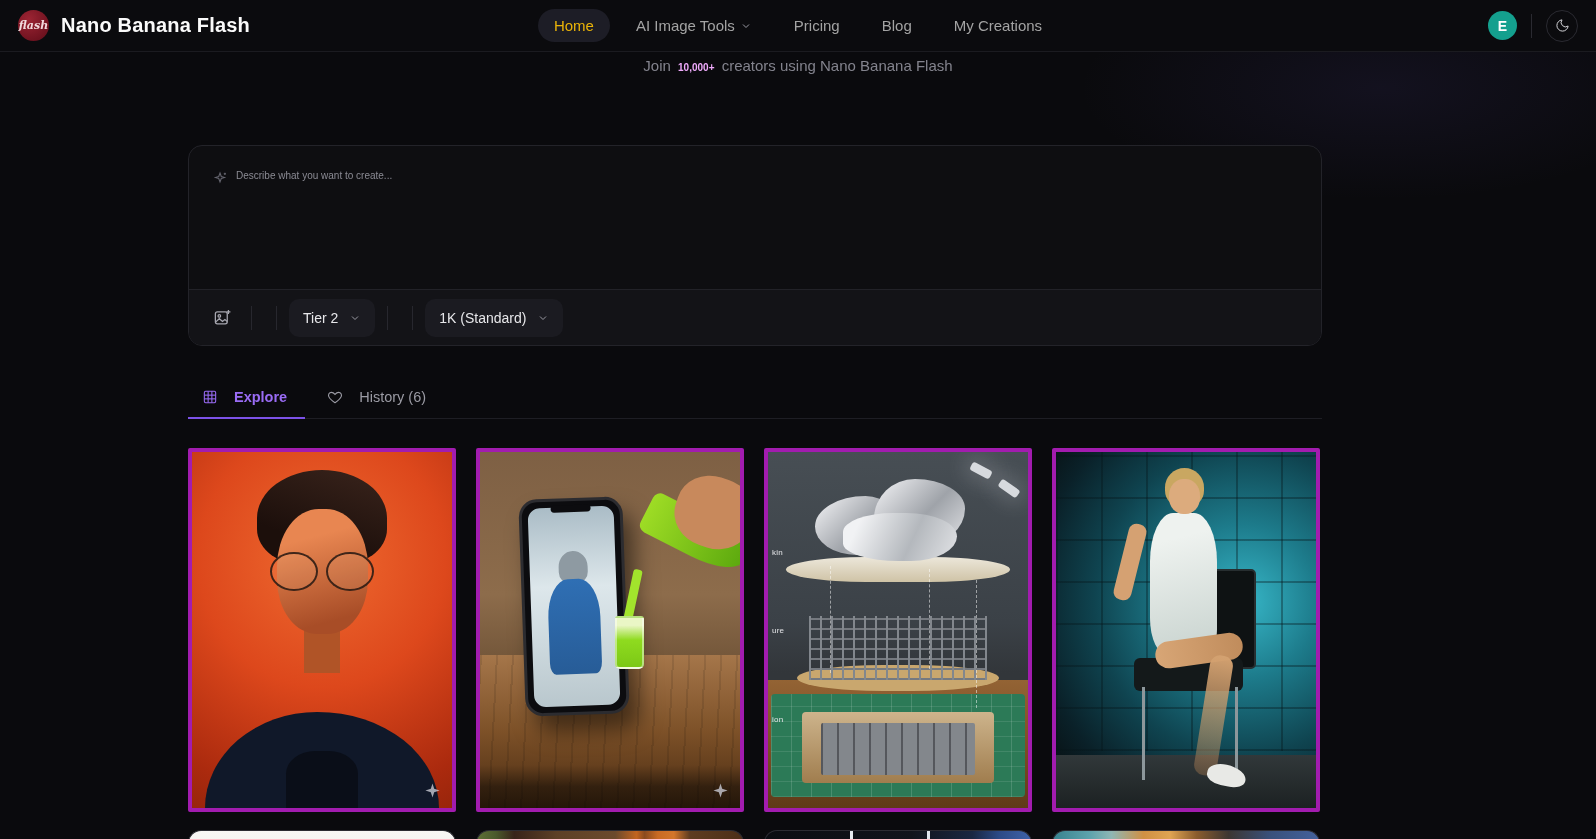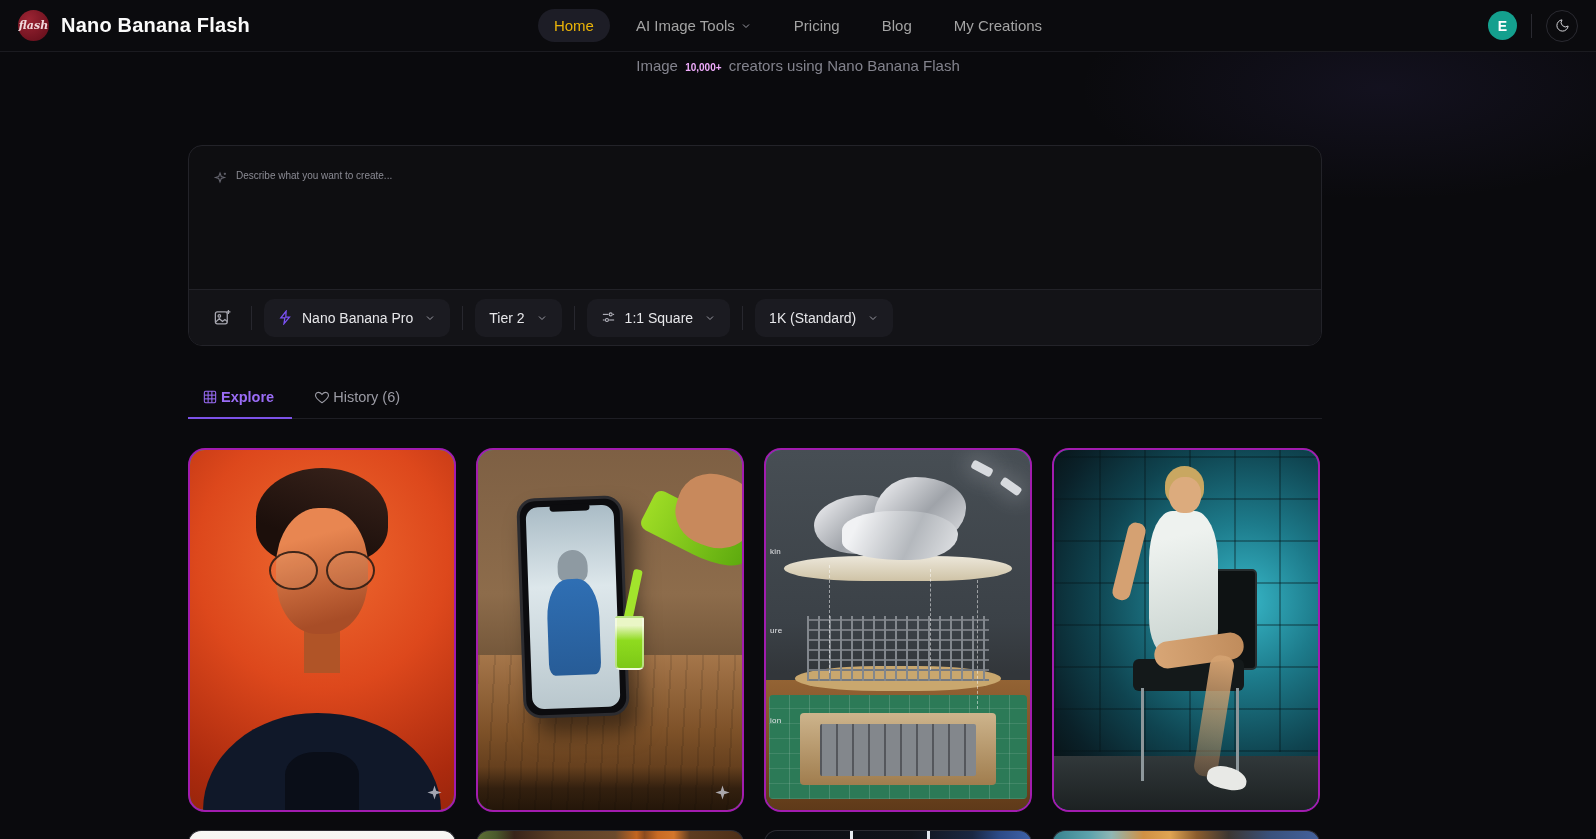--- a/index.html
+++ b/index.html
@@ -52,31 +52,31 @@
   .pill svg.zap { width:15px; height:15px; stroke:#7c52f5; stroke-width:2; fill:none; }
   .pill svg.sliders { width:15px; height:15px; stroke:#b9b9c2; stroke-width:1.7; fill:none; }
   .pill .chev { margin-left:2px; }
   .bar-spacer { flex:1; }
   .generate-btn { display:flex; align-items:center; gap:10px; height:38px; padding:0 20px; border:none; border-radius:10px;
     background:#8152f3; color:#fff; font-size:14.5px; font-family:"Liberation Sans",sans-serif; cursor:pointer; }
   .generate-btn svg { width:15px; height:15px; stroke:#fff; stroke-width:2; fill:none; }
 
   
   .tabs { display:flex; align-items:flex-end; gap:8px; margin-top:33px; border-bottom:1px solid #1e1e24; }
-  .tab { position:relative; display:flex; align-items:center; gap:3px; padding:10px 18px 13px 14px; font-size:14.5px; color:#9b9ba4; cursor:pointer; }
+  .tab { position:relative; display:flex; align-items:center; gap:16px; padding:10px 18px 13px 14px; font-size:14.5px; color:#9b9ba4; cursor:pointer; }
   .tab svg { width:16px; height:16px; }
   .tab.active { color:#9a6cf5; font-weight:bold; }
   .tab.active::after { content:""; position:absolute; left:0; right:0; bottom:-1px; height:2px; background:#7c52e8; }
   .grid-ico { stroke:#9a6cf5; stroke-width:1.6; fill:none; }
   .heart-ico { stroke:#9b9ba4; stroke-width:1.7; fill:none; }
 
   
   .gallery { display:grid; grid-template-columns:repeat(4,268px); gap:18px 20px; margin-top:29px; }
-  .card { position:relative; width:268px; height:364px; border-radius:17px; overflow:hidden;
-    border:2px solid #a21caf; cursor:pointer; background:#14b8a6; }
+  .card { position:relative; width:268px; height:364px; border-radius:2px; overflow:hidden;
+    border:4px solid #a21caf; cursor:pointer; background:#14b8a6; }
   .card .art { position:absolute; inset:0; }
   .card-sparkle { position:absolute; right:11px; bottom:9px; width:17px; height:17px; fill:#c9cad4; opacity:.8; }
   .strip { position:relative; width:268px; height:60px; border-radius:13px 13px 0 0; border:1px solid #2c2c33; border-bottom:none; overflow:hidden; cursor:pointer; }
 
   
   .art1 { background:radial-gradient(125% 95% at 50% 30%, #ef6a30 0%, #dd481c 38%, #ab2a0e 72%, #7f1f08 100%); }
   .a1-hair { position:absolute; top:5%; left:25%; width:50%; height:27%; background:linear-gradient(200deg,#3a241c,#1c0f0b 70%); border-radius:52% 52% 40% 40%; }
   .a1-face { position:absolute; top:16%; left:32.5%; width:35%; height:35%; background:linear-gradient(165deg,#e88651 25%,#a84d27 85%); border-radius:46% 46% 44% 44%; }
   .a1-glasses { position:absolute; top:28%; left:30%; width:40%; height:11%; display:flex; justify-content:space-between; }
   .a1-glasses i { display:block; width:46%; height:100%; border:2px solid rgba(45,28,20,.9); border-radius:50%; background:rgba(255,225,190,.10); }
@@ -187,21 +187,21 @@
       <div class="nav-vdiv"></div>
       <button class="theme-btn">
         <svg viewBox="0 0 24 24">
             <path d="M21 12.8A9 9 0 1 1 11.2 3 7 7 0 0 0 21 12.8z"></path>
           </svg>
       </button>
     </div>
   </header>
 
   <div class="hero-sub">
-    <span>Image</span>
+    <span>Join</span>
     <b>10,000+</b>
     <span>creators using Nano Banana Flash</span>
   </div>
 
   <main class="container">
 
     <section class="composer">
       <div class="composer-top">
         <svg class="sparkles" viewBox="0 0 24 24">
           <path d="M12 4l1.7 4.6L18 10l-4.3 1.4L12 16l-1.7-4.6L6 10l4.3-1.4L12 4z"></path>
@@ -212,51 +212,28 @@
       <div class="composer-bar">
         <button class="icon-btn">
           <svg viewBox="0 0 24 24">
             <rect x="3" y="5" width="15" height="15" rx="2.5"></rect>
             <circle cx="8" cy="10" r="1.6"></circle>
             <path d="M3.5 17.5l4.5-4 4 3.5 3-2.5 3 2.5"></path>
             <path d="M19.5 2.5v5M17 5h5"></path>
           </svg>
         </button>
         <div class="bar-vdiv"></div>
-        <button class="pill">
-          <svg class="zap" viewBox="0 0 24 24">
-              <path d="M13 2L4.5 12.5H11L9.5 22l8.9-10.5H12.5L13 2z"></path>
-            </svg>
-          <span>Nano Banana Pro</span>
-          <svg class="chev" viewBox="0 0 24 24">
-              <polyline points="6 9 12 15 18 9"></polyline>
-            </svg>
-        </button>
         <div class="bar-vdiv"></div>
         <button class="pill">
           <span>Tier 2</span>
           <svg class="chev" viewBox="0 0 24 24">
               <polyline points="6 9 12 15 18 9"></polyline>
             </svg>
         </button>
         <div class="bar-vdiv"></div>
-        <button class="pill">
-          <svg class="sliders" viewBox="0 0 24 24">
-            <line x1="3" y1="7" x2="12" y2="7"></line>
-              <circle cx="15.5" cy="7" r="2.4"></circle>
-              <line x1="19" y1="7" x2="21" y2="7"></line>
-            <line x1="3" y1="16" x2="6" y2="16"></line>
-              <circle cx="9.5" cy="16" r="2.4"></circle>
-              <line x1="13" y1="16" x2="21" y2="16"></line>
-          </svg>
-          <span>1:1 Square</span>
-          <svg class="chev" viewBox="0 0 24 24">
-              <polyline points="6 9 12 15 18 9"></polyline>
-            </svg>
-        </button>
         <div class="bar-vdiv"></div>
         <button class="pill">
           <span>1K (Standard)</span>
           <svg class="chev" viewBox="0 0 24 24">
               <polyline points="6 9 12 15 18 9"></polyline>
             </svg>
         </button>
         <div class="bar-spacer"></div>
       </div>
     </section>

